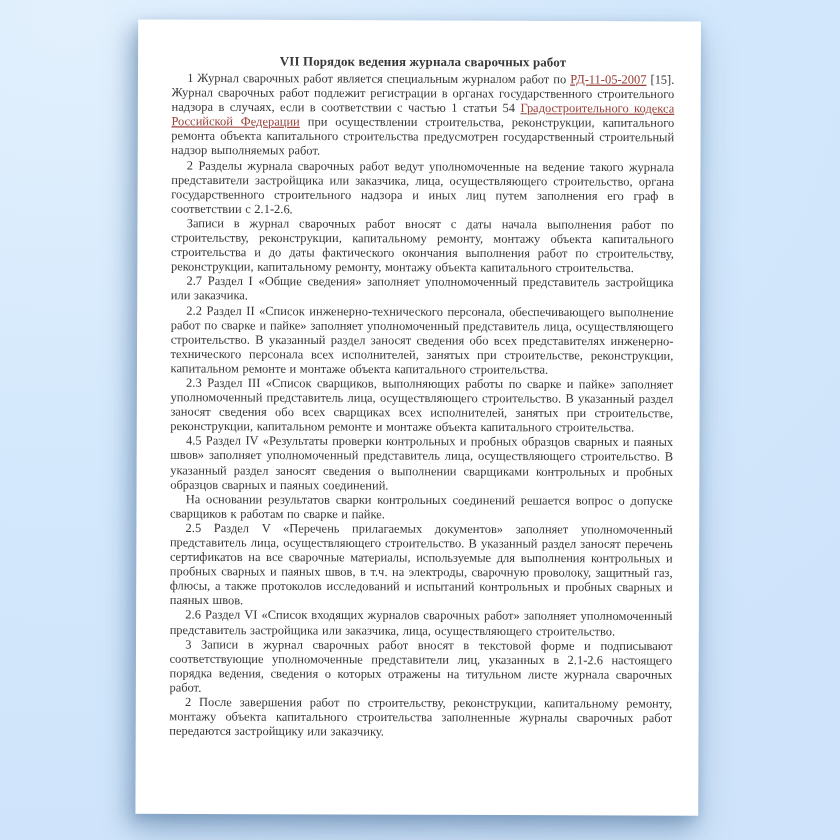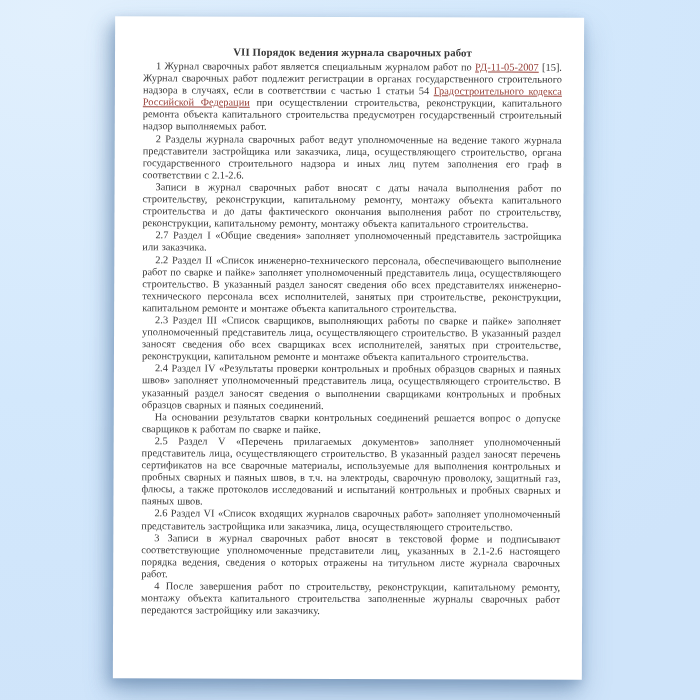--- a/index.html
+++ b/index.html
@@ -71,21 +71,21 @@
 <div class="scene">
   <div class="page">
     <h1 class="doc-title">VII Порядок ведения журнала сварочных работ</h1>
     <div class="doc-body">
         <p><span>1 Журнал сварочных работ является специальным журналом работ по </span><a class="doc-link">РД-11-05-2007</a><span> [15]. Журнал сварочных работ подлежит регистрации в органах государственного строительного надзора в случаях, если в соответствии с частью 1 статьи 54 </span><a class="doc-link">Градостроительного кодекса Российской Федерации</a><span> при осуществлении строительства, реконструкции, капитального ремонта объекта капитального строительства предусмотрен государственный строительный надзор выполняемых работ.</span></p>
         <p><span>2 Разделы журнала сварочных работ ведут уполномоченные на ведение такого журнала представители застройщика или заказчика, лица, осуществляющего строительство, органа государственного строительного надзора и иных лиц путем заполнения его граф в соответствии с 2.1-2.6.</span></p>
         <p><span>Записи в журнал сварочных работ вносят с даты начала выполнения работ по строительству, реконструкции, капитальному ремонту, монтажу объекта капитального строительства и до даты фактического окончания выполнения работ по строительству, реконструкции, капитальному ремонту, монтажу объекта капитального строительства.</span></p>
         <p><span>2.7 Раздел I «Общие сведения» заполняет уполномоченный представитель застройщика или заказчика.</span></p>
         <p><span>2.2 Раздел II «Список инженерно-технического персонала, обеспечивающего выполнение работ по сварке и пайке» заполняет уполномоченный представитель лица, осуществляющего строительство. В указанный раздел заносят сведения обо всех представителях инженерно-технического персонала всех исполнителей, занятых при строительстве, реконструкции, капитальном ремонте и монтаже объекта капитального строительства.</span></p>
         <p><span>2.3 Раздел III «Список сварщиков, выполняющих работы по сварке и пайке» заполняет уполномоченный представитель лица, осуществляющего строительство. В указанный раздел заносят сведения обо всех сварщиках всех исполнителей, занятых при строительстве, реконструкции, капитальном ремонте и монтаже объекта капитального строительства.</span></p>
-        <p><span>2.4 Раздел IV «Результаты проверки контрольных и пробных образцов сварных и паяных швов» заполняет уполномоченный представитель лица, осуществляющего строительство. В указанный раздел заносят сведения о выполнении сварщиками контрольных и пробных образцов сварных и паяных соединений.</span></p>
+        <p><span>4.5 Раздел IV «Результаты проверки контрольных и пробных образцов сварных и паяных швов» заполняет уполномоченный представитель лица, осуществляющего строительство. В указанный раздел заносят сведения о выполнении сварщиками контрольных и пробных образцов сварных и паяных соединений.</span></p>
         <p><span>На основании результатов сварки контрольных соединений решается вопрос о допуске сварщиков к работам по сварке и пайке.</span></p>
         <p><span>2.5 Раздел V «Перечень прилагаемых документов» заполняет уполномоченный представитель лица, осуществляющего строительство. В указанный раздел заносят перечень сертификатов на все сварочные материалы, используемые для выполнения контрольных и пробных сварных и паяных швов, в т.ч. на электроды, сварочную проволоку, защитный газ, флюсы, а также протоколов исследований и испытаний контрольных и пробных сварных и паяных швов.</span></p>
         <p><span>2.6 Раздел VI «Список входящих журналов сварочных работ» заполняет уполномоченный представитель застройщика или заказчика, лица, осуществляющего строительство.</span></p>
         <p><span>3 Записи в журнал сварочных работ вносят в текстовой форме и подписывают соответствующие уполномоченные представители лиц, указанных в 2.1-2.6 настоящего порядка ведения, сведения о которых отражены на титульном листе журнала сварочных работ.</span></p>
-        <p><span>4 После завершения работ по строительству, реконструкции, капитальному ремонту, монтажу объекта капитального строительства заполненные журналы сварочных работ передаются застройщику или заказчику.</span></p>
+        <p><span>2 После завершения работ по строительству, реконструкции, капитальному ремонту, монтажу объекта капитального строительства заполненные журналы сварочных работ передаются застройщику или заказчику.</span></p>
       </div>
   </div>
 </div>
 
 </body></html>

